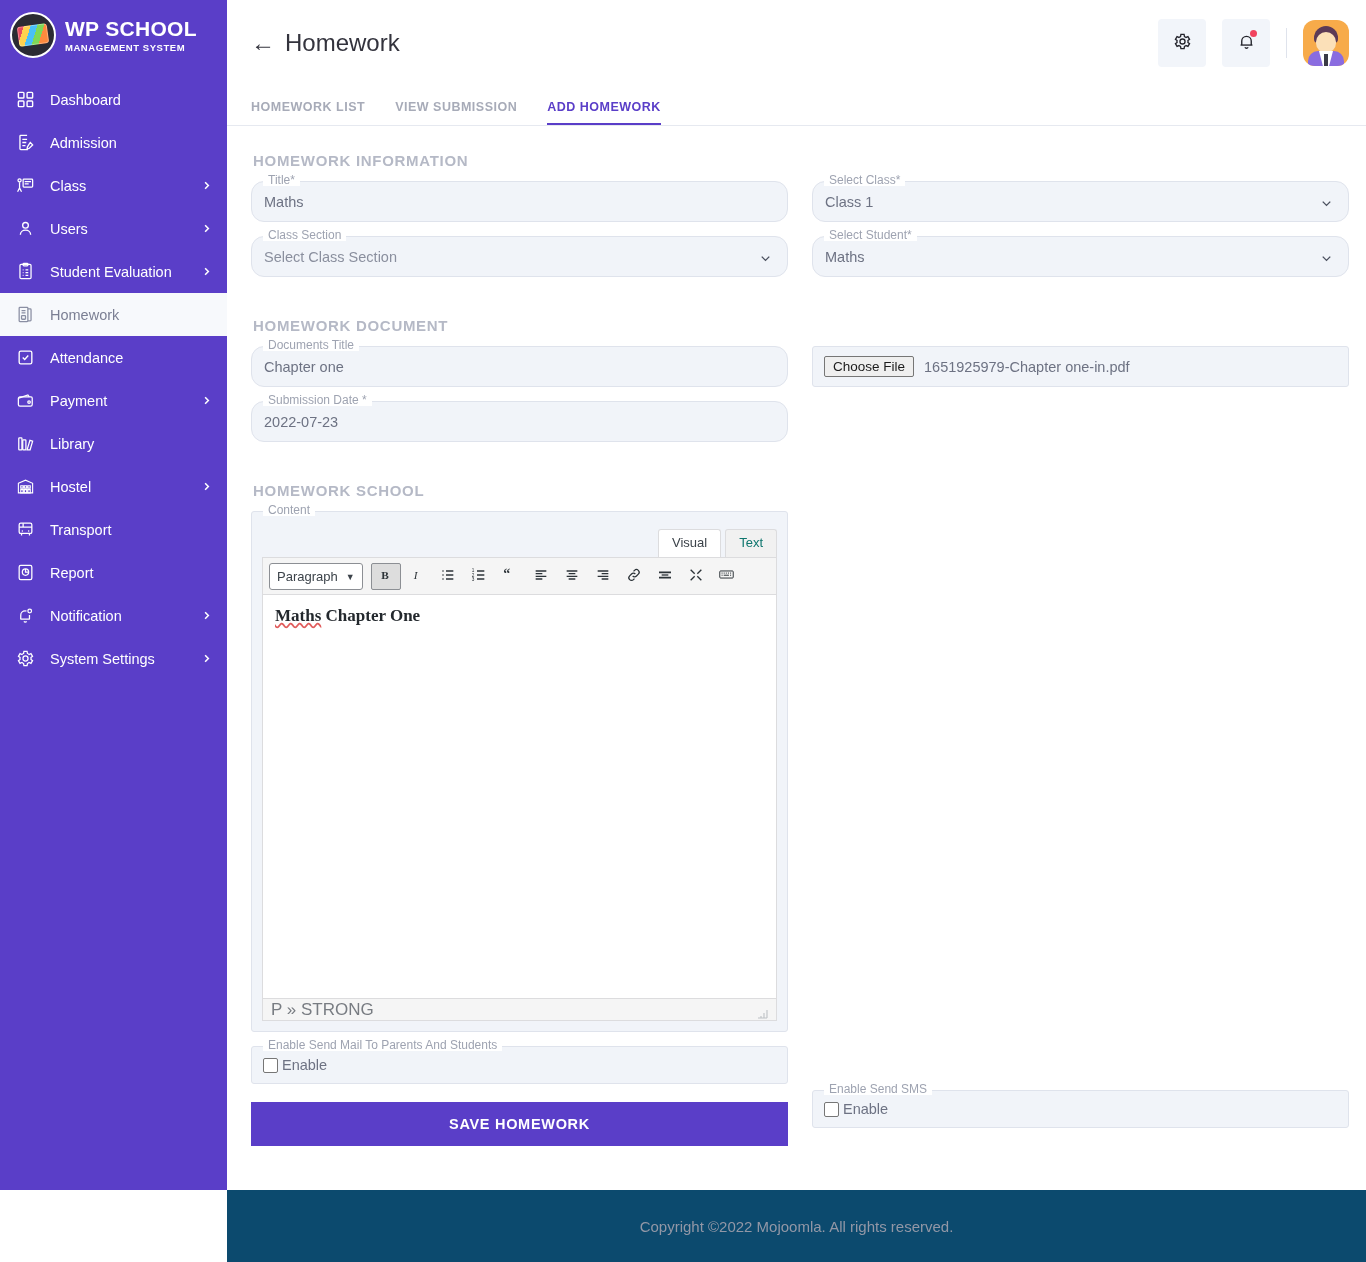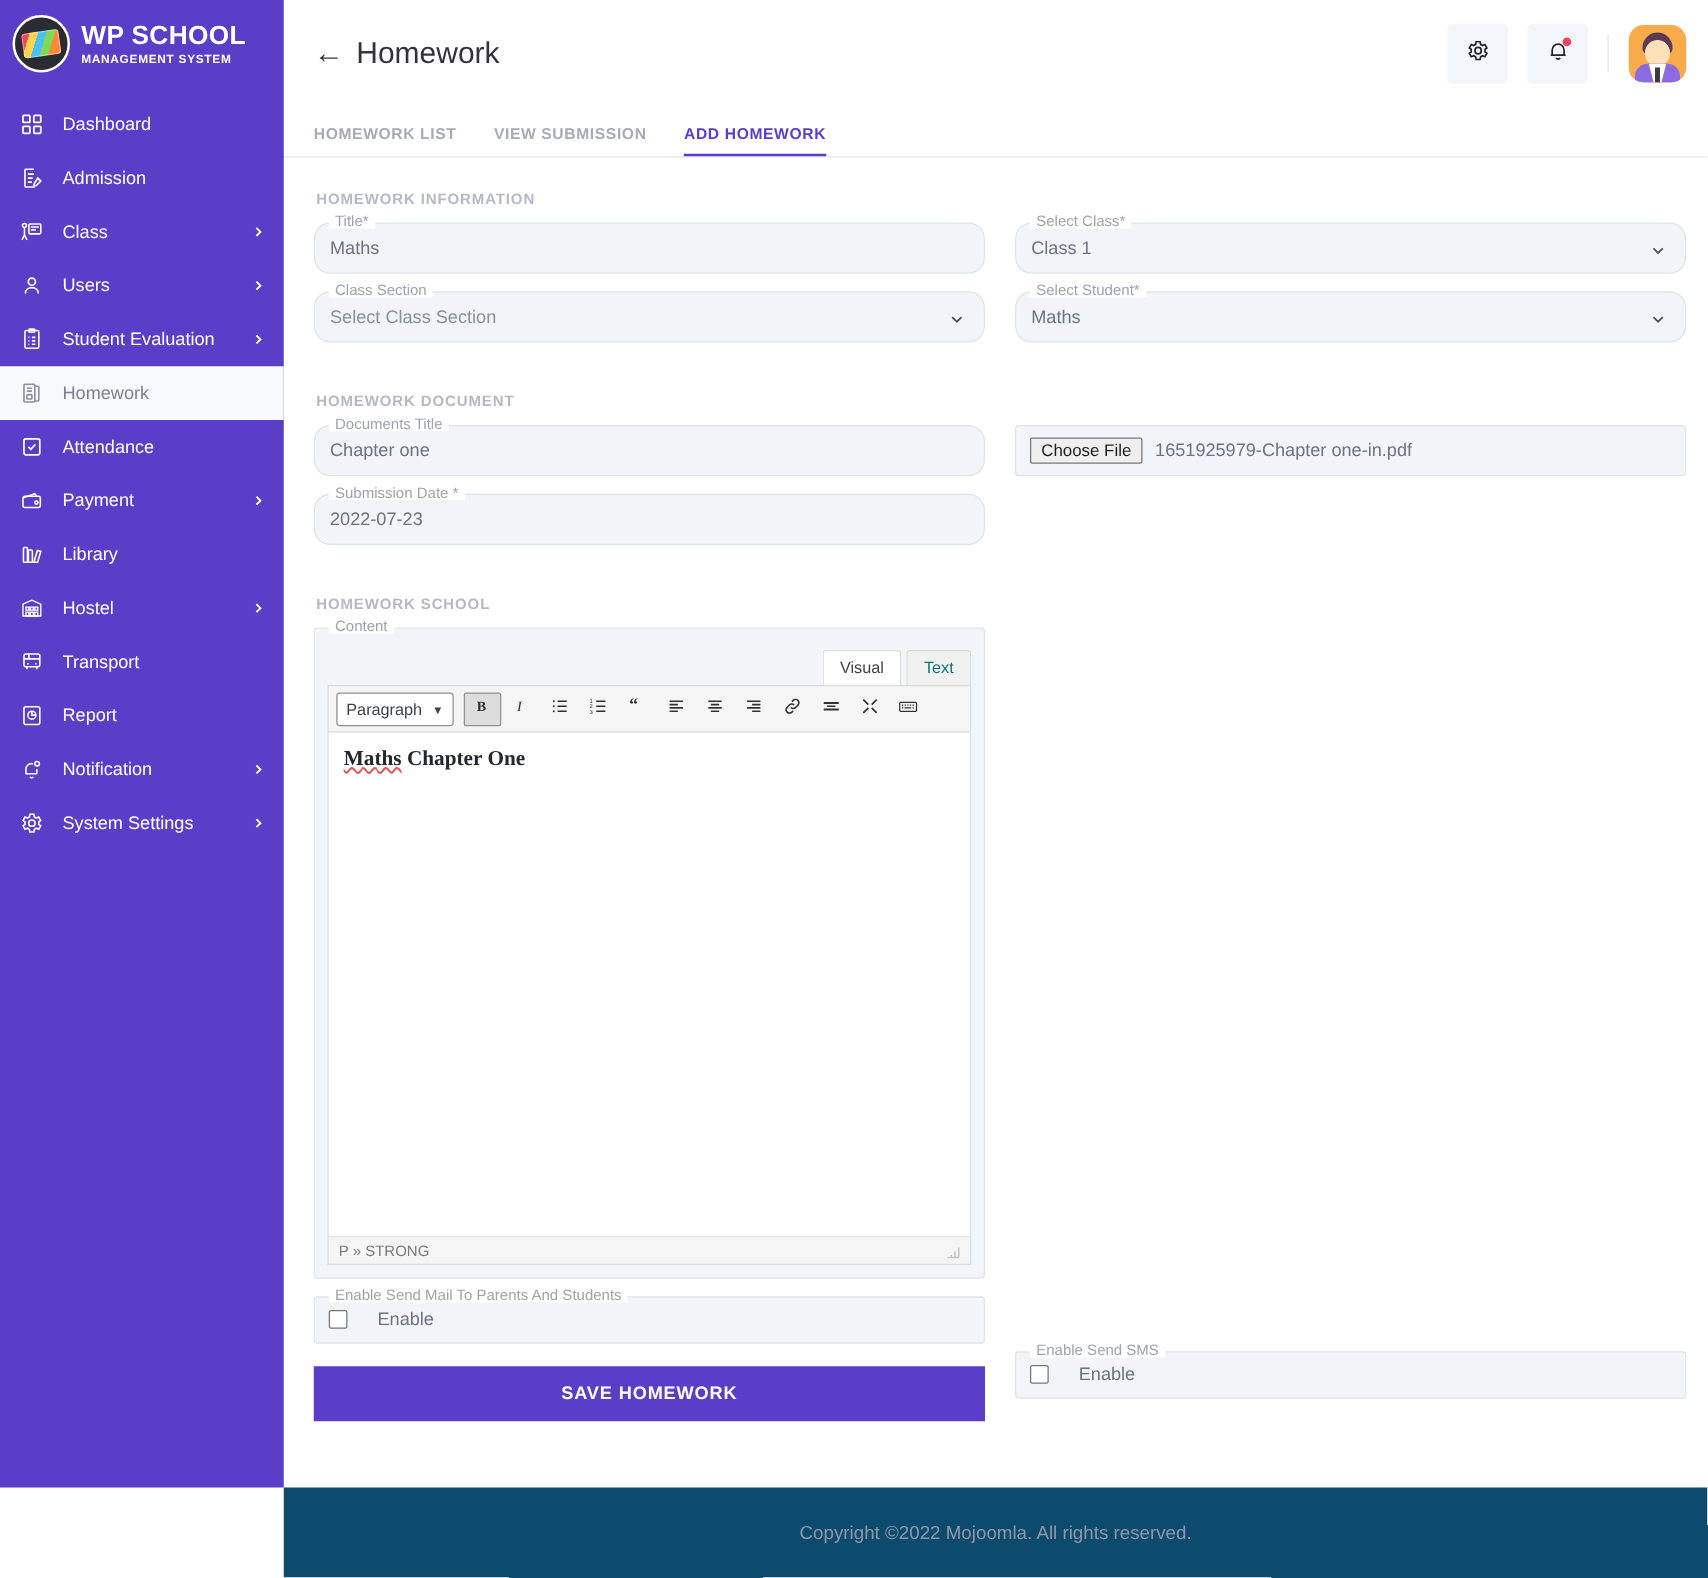--- a/index.html
+++ b/index.html
@@ -82,21 +82,21 @@
     height:40px; align-items:flex-end;
   }
   .tab {
     font-size:12.5px; letter-spacing:.5px; color:#a7abb8; padding-bottom:9px;
     cursor:pointer; border-bottom:2px solid transparent; font-weight:600;
   }
   .tab.active { color:#5a3ec8; border-bottom-color:#5a3ec8; }
 
   .content { padding:0 24px; flex:1; }
   .section-title {
-    font-size:12px; letter-spacing:.7px; color:#b5b9c6; font-weight:600;
+    font-size:15px; letter-spacing:.7px; color:#b5b9c6; font-weight:600;
     margin:26px 0 12px 2px;
   }
   .row { display:flex; gap:24px; }
   .col { width:537px; flex:none; }
 
   
   .field {
     position:relative; border:1px solid #dfe3ec; border-radius:13px;
     background:#f1f4f9; height:41px; margin-bottom:14px; display:flex; align-items:center;
   }
@@ -153,33 +153,33 @@
   .ed-body {
     background:#ffffff; border:1px solid #dcdcde; height:405px; padding:11px 12px;
   }
   .ed-body .para {
     font-family:"Liberation Serif", serif; font-weight:bold; font-size:17px; color:#23282d;
   }
   .spell { text-decoration:underline wavy #e05c5c; text-decoration-skip-ink:none; }
   .ed-status {
     background:#f5f5f5; border:1px solid #dcdcde; border-top:none; height:22px;
     display:flex; align-items:center; justify-content:space-between; padding:0 8px;
-    font-size:12px; color:#787c82; position:relative;
+    font-size:17px; color:#787c82; position:relative;
   }
   .resize-grip { width:12px; height:12px; opacity:.6; }
 
   .check-field {
     position:relative; border:1px solid #dfe3ec; border-radius:3px; background:#f1f4f9;
     height:38px; display:flex; align-items:center; padding:0 11px;
   }
   .check-field > .legend {
     position:absolute; top:-8px; left:11px; background:#ffffff;
     padding:0 5px; font-size:12px; color:#9ea3b1; line-height:1;
   }
-  .chk-row { display:flex; align-items:flex-start; gap:24px; cursor:pointer; }
+  .chk-row { display:flex; align-items:flex-end; gap:4px; cursor:pointer; }
   .chk {
     width:15px; height:15px; border:1.5px solid #767676; background:#fff; border-radius:2px; flex:none;
   }
   .chk-lbl { font-size:14.5px; color:#6d7283; }
 
   .save-btn {
     width:537px; height:44px; background:#5a3ec8; color:#fff; border:none;
     font-size:14.5px; letter-spacing:.7px; font-weight:600; cursor:pointer;
     margin-top:18px; margin-bottom:24px; font-family:"Liberation Sans", sans-serif;
   }

